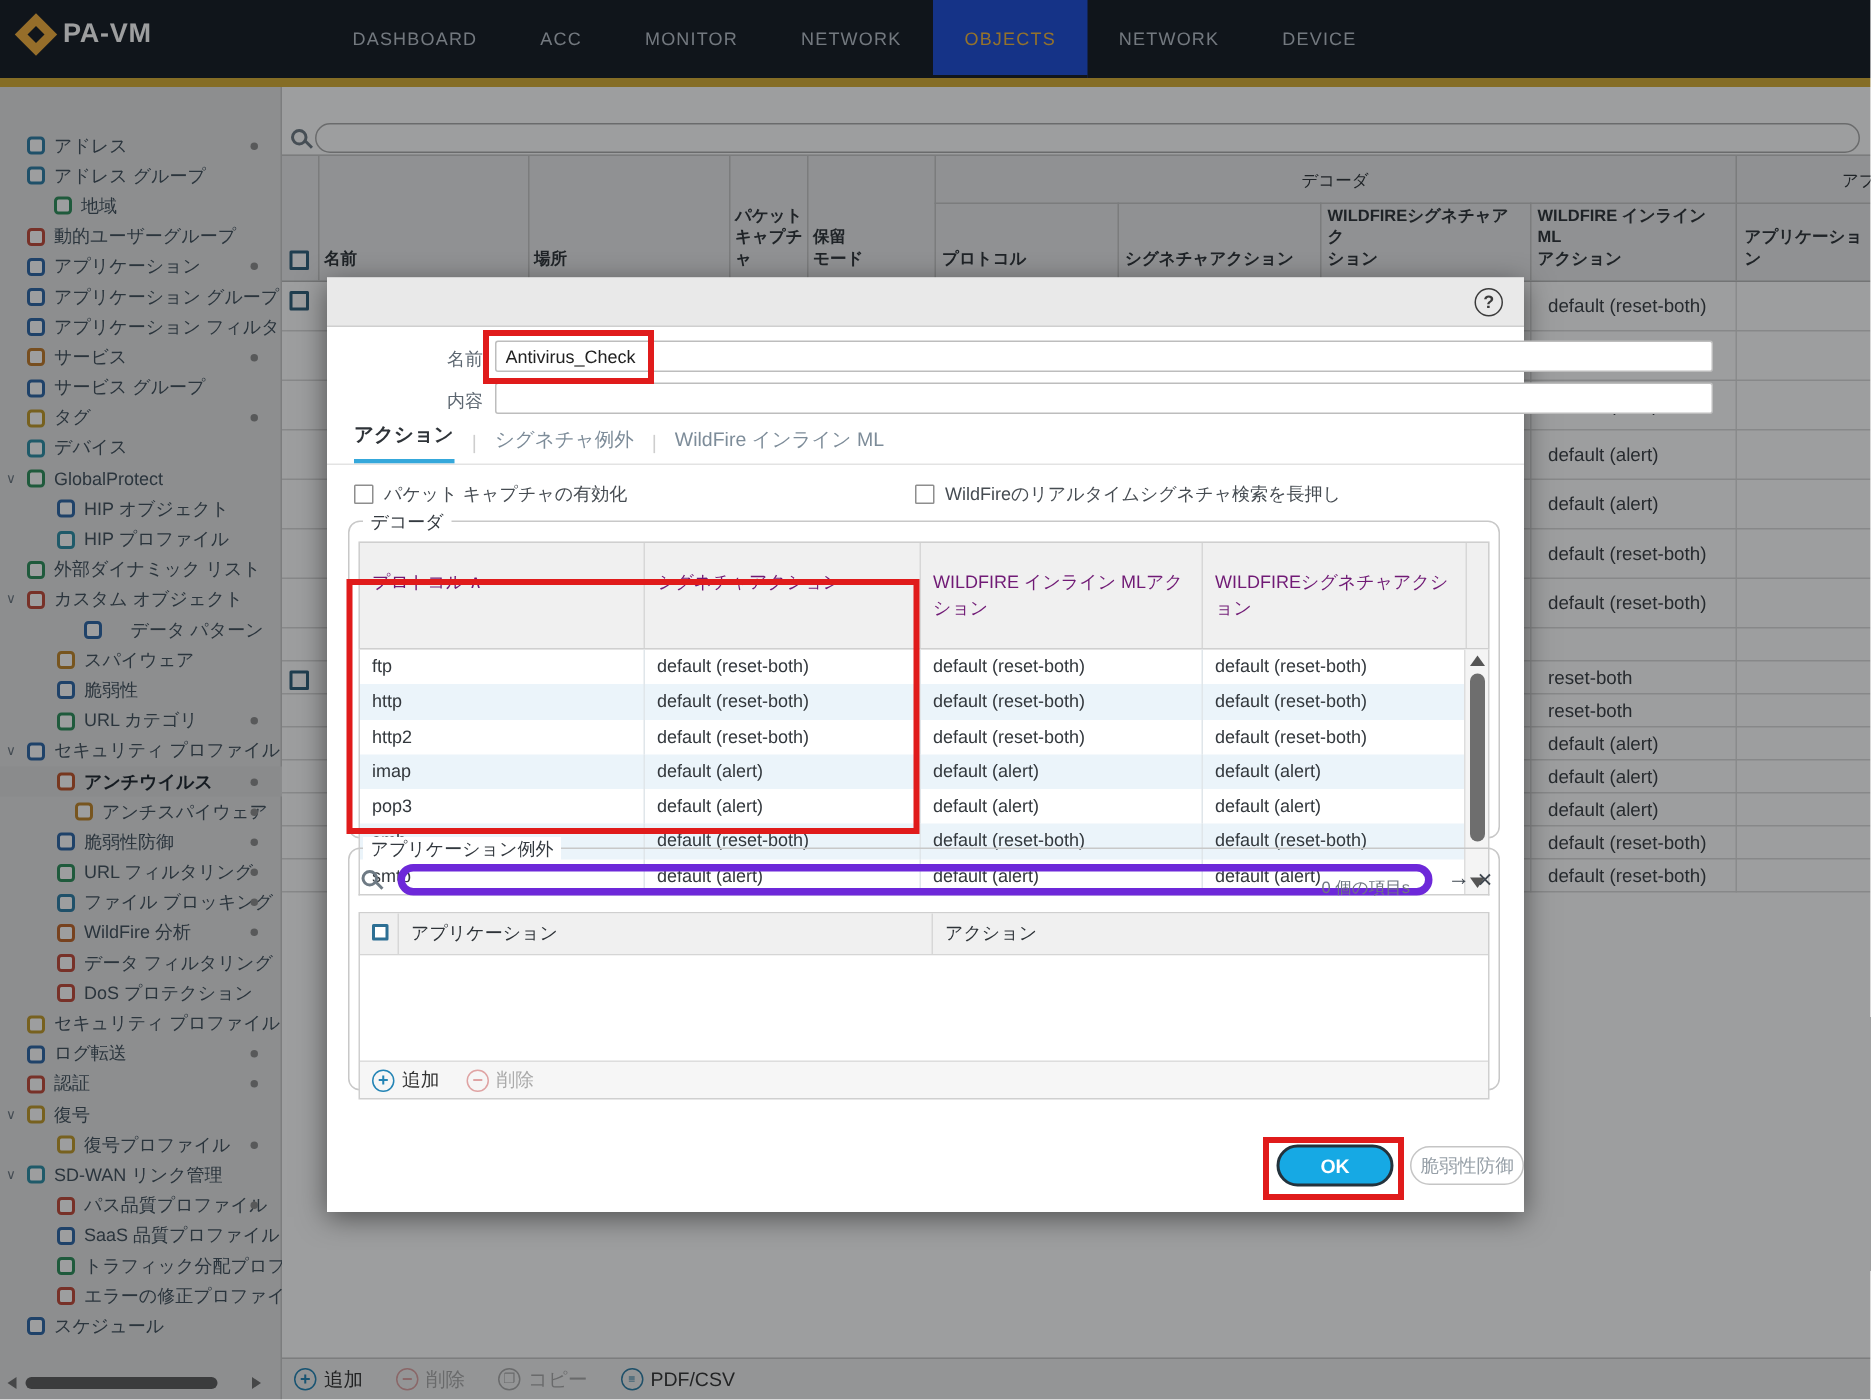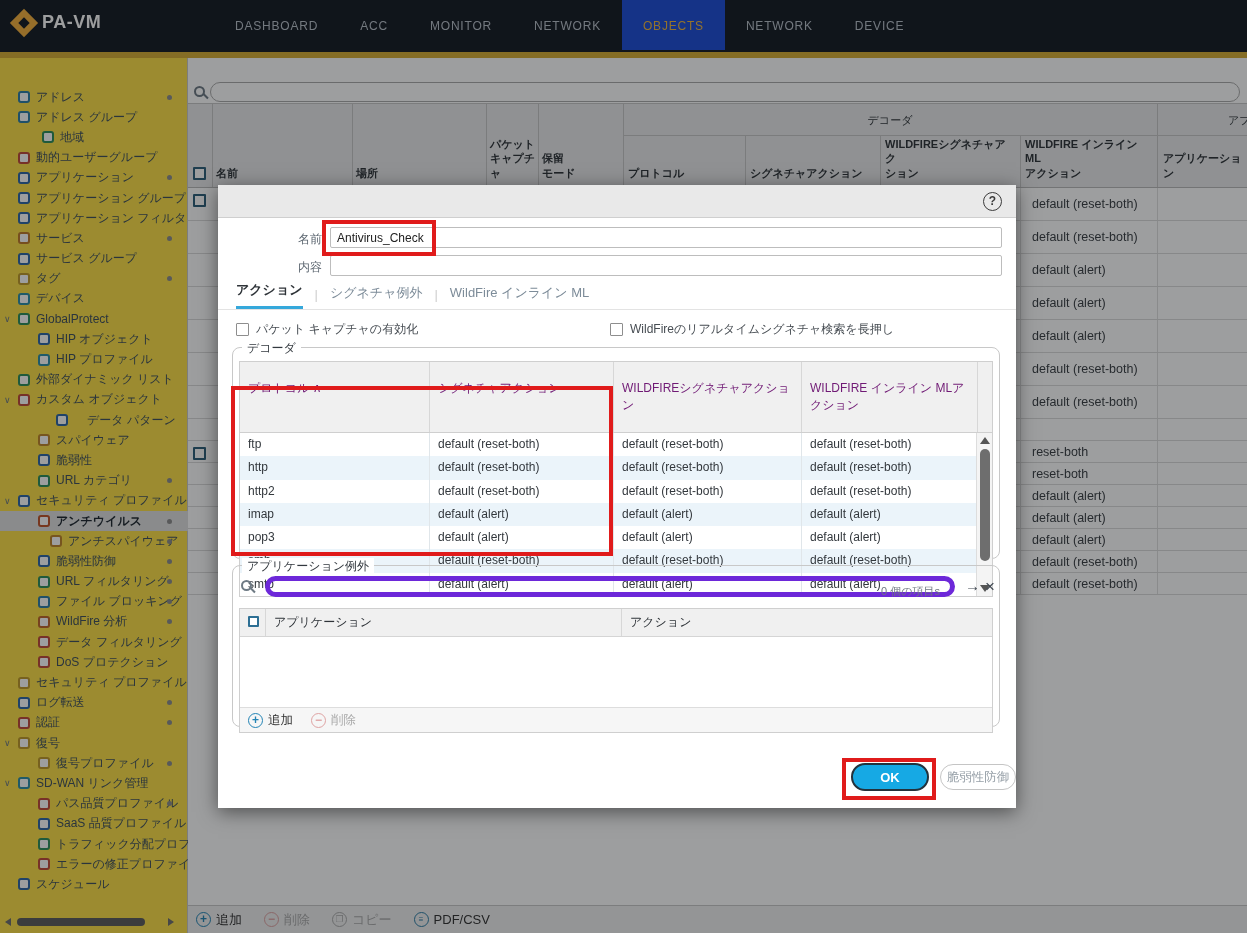--- a/index.html
+++ b/index.html
@@ -13,21 +13,21 @@
   .brand-diamond { width:20px; height:20px; background:#F3AF3D; transform:rotate(45deg); position:relative; }
   .brand-diamond::after { content:''; position:absolute; left:6px; top:6px; width:8px; height:8px; background:#151B24; }
   .brand-name { color:#fff; font-size:18px; font-weight:bold; letter-spacing:.5px; }
   #nav-items { position:absolute; left:214px; top:0; height:52px; display:flex; align-items:stretch; }
   .nav-item { color:#B9C1CA; font-size:12px; letter-spacing:.8px; display:flex; align-items:center;
     padding:0 21px; cursor:pointer; }
   .nav-item.active { background:#1d4ed8; color:#F0B63F; box-shadow:inset 0 -2px 0 #151B24; }
   #goldbar { position:absolute; left:0; top:52px; width:1247px; height:6px; background:#D8AE34; z-index:10; }
 
   
-  #sidebar { position:absolute; left:0; top:58px; width:188px; height:875px; background:#fde047;
+  #sidebar { position:absolute; left:0; top:58px; width:188px; height:875px; background:#e5e5e5;
     border-right:1px solid #C9C9C9; }
   #sidebar-list { position:absolute; left:0; top:29px; width:188px; }
   .side-row { position:relative; height:20.2px; display:flex; align-items:center; font-size:12px;
     color:#41505C; white-space:nowrap; cursor:pointer; }
   .side-row.selected { background:#DFDFDF; color:#1d262e; font-weight:bold; }
   .chev { position:absolute; left:4px; font-size:9px; color:#6b7680; }
   .s-icon { display:inline-block; width:12px; height:12px; border:2px solid; border-radius:3px;
     margin-right:6px; flex:none; background:#fff; }
   .side-dot { position:absolute; right:16px; width:5px; height:5px; border-radius:50%; background:#8d8d8d; }
   #side-hscroll { position:absolute; left:0; top:857px; width:182px; height:14px; }
@@ -74,21 +74,21 @@
 
   
   #dialog { position:absolute; left:218px; top:185px; width:798px; height:623px; background:#fff; z-index:30;
     box-shadow:0 4px 18px rgba(0,0,0,.5); font-size:12px; color:#3b3b3b; }
   #dlg-header { position:absolute; left:0; top:0; width:798px; height:33px; background:#E9E9E9;
     border-bottom:1px solid #CFCFCF; }
   #dlg-title { position:absolute; left:20px; top:0; line-height:33px; font-size:14px; color:#33393f; }
   #dlg-help { position:absolute; right:14px; top:7px; width:19px; height:19px; border:1.5px solid #3b3b3b;
     border-radius:50%; text-align:center; line-height:17px; font-size:12px; font-weight:bold; cursor:pointer; }
   .fld-label { position:absolute; width:104px; text-align:right; font-size:12px; color:#5c6670; }
-  .fld-input { position:absolute; left:112px; width:672px; height:21px; border:1px solid #BDBDBD;
+  .fld-input { position:absolute; left:112px; width:812px; height:21px; border:1px solid #BDBDBD;
     border-radius:2px; font-size:12px; padding:0 6px; color:#222; font-family:inherit; }
   #dlg-tabs { position:absolute; left:18px; top:96px; height:28px; display:flex; align-items:flex-end; font-size:13px; }
   .dlg-tab { padding-bottom:7px; color:#7d8c99; cursor:pointer; }
   .dlg-tab.active { color:#2e3338; font-weight:bold; border-bottom:3px solid #35A8DB; }
   .tab-sep { color:#CECECE; margin:0 12px; padding-bottom:7px; }
   #tabs-hr { position:absolute; left:0; top:124px; width:798px; height:1px; background:#E3E3E3; }
   .dlg-check { position:absolute; top:136px; display:flex; align-items:center; gap:7px; font-size:12px; color:#464c52; }
   .dlg-check .cbx { border:1.6px solid #8E8E8E; }
 
   .fieldset { position:absolute; left:14px; width:768px; border:1px solid #C8C8C8; border-radius:8px; }
@@ -162,21 +162,21 @@
     <div id="sidebar-list">
         <div class="side-row" style="padding-left: 18px;">
           <span class="s-icon" style="border-color: rgb(46, 126, 166);"></span>
           <span>アドレス</span>
           <span class="side-dot"></span>
         </div>
         <div class="side-row" style="padding-left: 18px;">
           <span class="s-icon" style="border-color: rgb(46, 126, 166);"></span>
           <span>アドレス グループ</span>
         </div>
-        <div class="side-row" style="padding-left: 18px; margin-left: 24px;">
+        <div class="side-row" style="padding-left: 36px;">
           <span class="s-icon" style="border-color: rgb(46, 142, 91);"></span>
           <span>地域</span>
         </div>
         <div class="side-row" style="padding-left: 18px;">
           <span class="s-icon" style="border-color: rgb(192, 74, 58);"></span>
           <span>動的ユーザーグループ</span>
         </div>
         <div class="side-row" style="padding-left: 18px;">
           <span class="s-icon" style="border-color: rgb(46, 102, 166);"></span>
           <span>アプリケーション</span>
@@ -484,22 +484,22 @@
       <span class="cbx"></span>
       <span>WildFireのリアルタイムシグネチャ検索を長押し</span>
     </span>
 
     <div class="fieldset" id="decoder-box">
       <span class="legend">デコーダ</span>
       <div id="dec-table">
         <div class="dec-hdr" id="dec-hdr">
             <div>プロトコル  ∧</div>
             <div>シグネチャアクション</div>
+            <div>WILDFIRE インライン MLアクション</div>
             <div>WILDFIREシグネチャアクション</div>
-            <div>WILDFIRE インライン MLアクション</div>
             <div style="border-right: none;"></div>
           </div>
         <div class="dec-body" id="dec-body">
           <div class="dec-row">
               <div>ftp</div>
               <div>default (reset-both)</div>
               <div>default (reset-both)</div>
               <div>default (reset-both)</div>
             </div>
             <div class="dec-row stripe">

